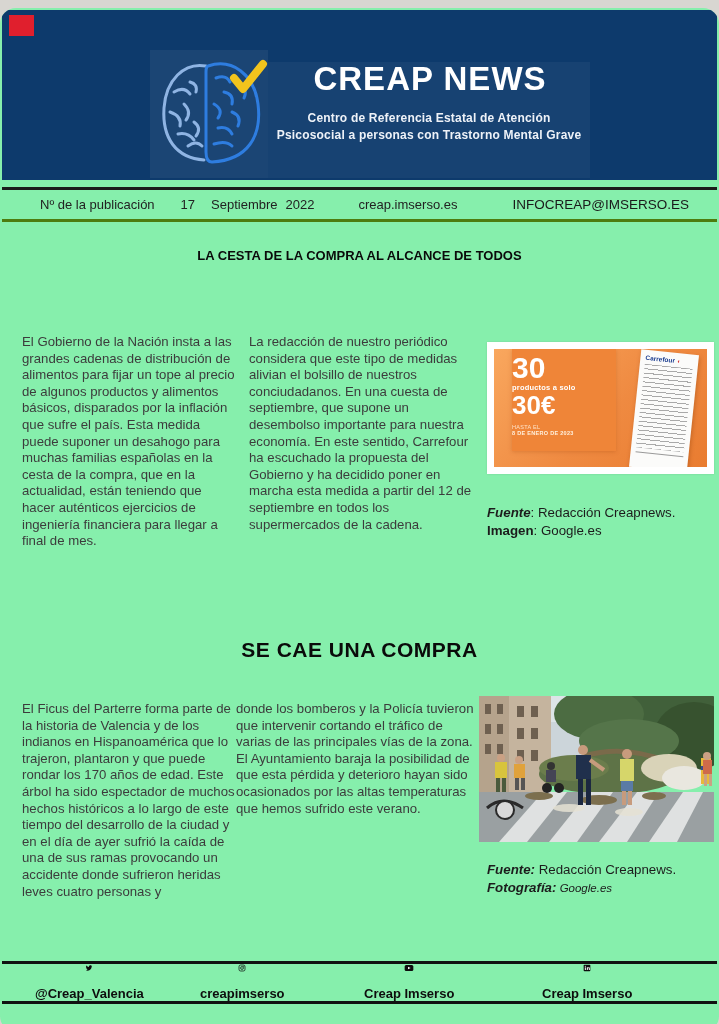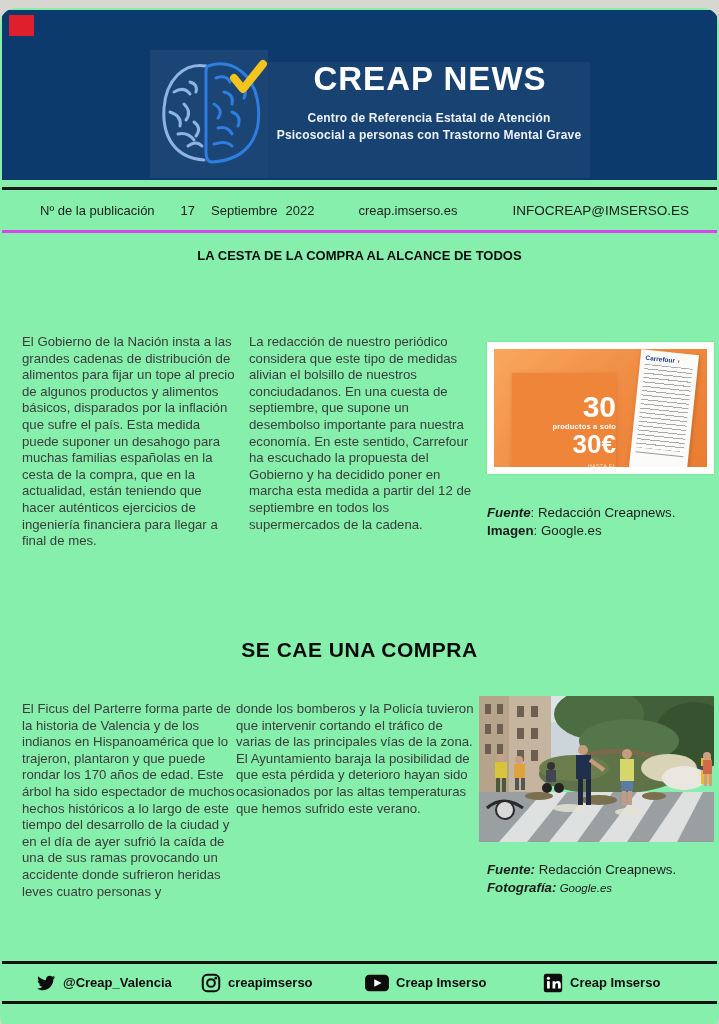--- a/index.html
+++ b/index.html
@@ -21,22 +21,22 @@
   .masthead-title {
     position:absolute; left:283px; top:50px; width:290px; text-align:center;
     color:#ffffff; font-size:33px; font-weight:bold; letter-spacing:1px; white-space:nowrap;
   }
   .masthead-sub {
     position:absolute; left:266px; top:100px; width:322px; text-align:center;
     color:#eef2f8; font-size:12px; font-weight:bold; line-height:17px; letter-spacing:0.2px;
   }
   
   .pubbar {
-    position:absolute; top:179px; left:2px; right:2px; height:46px;
-    border-top:3px solid #1b1b1b; border-bottom:3px solid #d946ef;
+    position:absolute; top:179px; left:2px; right:2px; height:35px;
+    border-top:3px solid #1b1b1b; border-bottom:3px solid #4d7c0f;
     display:flex; align-items:center; padding:0 28px 0 38px;
     font-size:13px; color:#222;
   }
   .pubbar .num   { margin-left:26px; }
   .pubbar .month { margin-left:16px; }
   .pubbar .year  { margin-left:8px; }
   .pubbar .site  { margin-left:44px; text-decoration:none; color:#222; }
   .pubbar .mail  { margin-left:auto; font-size:13.5px; text-decoration:none; color:#1a1a1a; }
   
   .headline { position:absolute; left:0; width:719px; text-align:center; color:#0a0a0a; font-weight:bold; }
@@ -49,23 +49,23 @@
   #a2c1 { left:22px;  top:693px; width:213px; }
   #a2c2 { left:236px; top:693px; width:240px; }
   
   .figure1 {
     position:absolute; left:487px; top:334px; width:227px; height:132px;
     background:#ffffff; padding:7px; box-shadow:0 0 2px rgba(0,0,0,0.12);
   }
   .promo { position:relative; width:100%; height:100%;
     background:linear-gradient(135deg,#f9a75e 0%,#ef8a41 55%,#e97c30 100%); overflow:hidden; }
   .promo-square {
-    position:absolute; left:18px; top:24px; width:104px; height:102px;
+    position:absolute; left:18px; top:0; width:104px; height:102px;
     background:#ef8538; box-shadow:0 1px 4px rgba(150,60,0,0.25);
-    color:#ffffff; text-align:right; padding-top:19px;
+    color:#ffffff; text-align:left; padding-top:4px;
   }
   .promo-30a { font-size:30px; font-weight:bold; line-height:30px; }
   .promo-mid { font-size:7.5px; font-weight:bold; letter-spacing:0.2px; }
   .promo-30b { font-size:26px; font-weight:bold; line-height:27px; }
   .promo-h1  { font-size:5.5px; margin-top:5px; color:#ffe3c8; letter-spacing:0.3px; }
   .promo-h2  { font-size:5.5px; font-weight:bold; color:#fff0dd; letter-spacing:0.3px; }
   .receipt {
     position:absolute; right:14px; top:3px; width:58px; height:118px;
     background:#fbfbfa; transform:rotate(6deg); box-shadow:1px 2px 4px rgba(120,50,0,0.35);
     padding:4px 5px;
@@ -82,22 +82,22 @@
   .cap-bi { font-weight:bold; font-style:italic; }
   .cap-b  { font-weight:bold; }
   .cap-sm { font-size:11.5px; font-style:italic; }
   
   .figure2 { position:absolute; left:479px; top:688px; width:235px; height:146px; overflow:hidden; }
   
   .footer {
     position:absolute; top:953px; left:2px; right:2px; height:43px;
     border-top:3px solid #111; border-bottom:3px solid #111;
   }
-  .social { position:absolute; top:0; height:100%; display:flex; align-items:center; gap:6px;
-    text-decoration:none; color:#0d0d0d; }
+  .social { position:absolute; top:0; height:100%; display:flex; align-items:center; gap:14px;
+    text-decoration:none; color:#0d0d0d;flex-direction:column; }
   .social .lbl { font-size:13px; font-weight:bold; color:#0d0d0d; }
   #soc-tw { left:33px; } #soc-ig { left:198px; } #soc-yt { left:362px; } #soc-li { left:540px; }
 </style>
 </head>
 <body>
 
 <div class="page">
 
   <div class="header">
     <div class="red-marker"></div>

